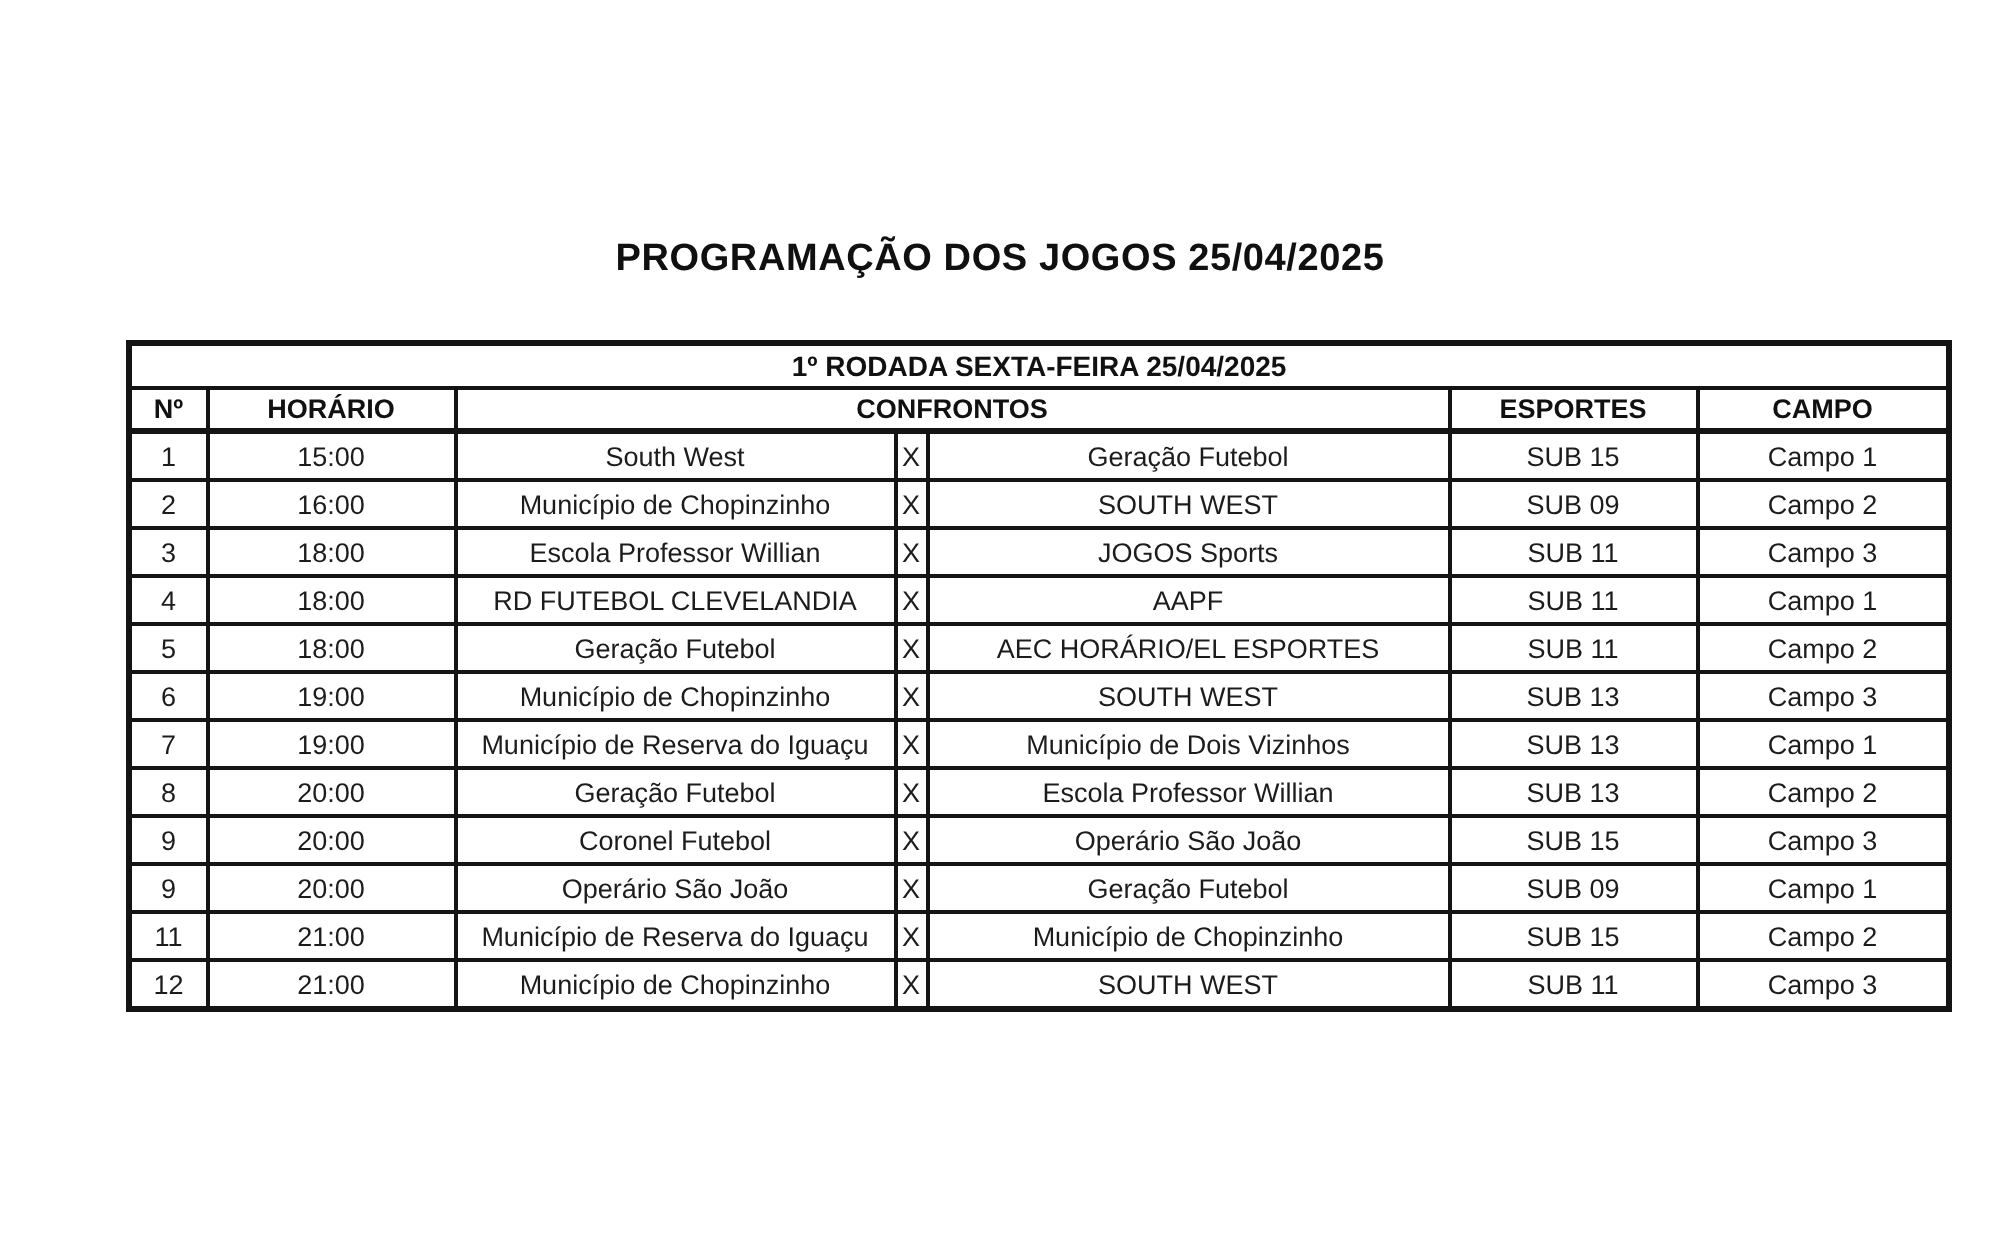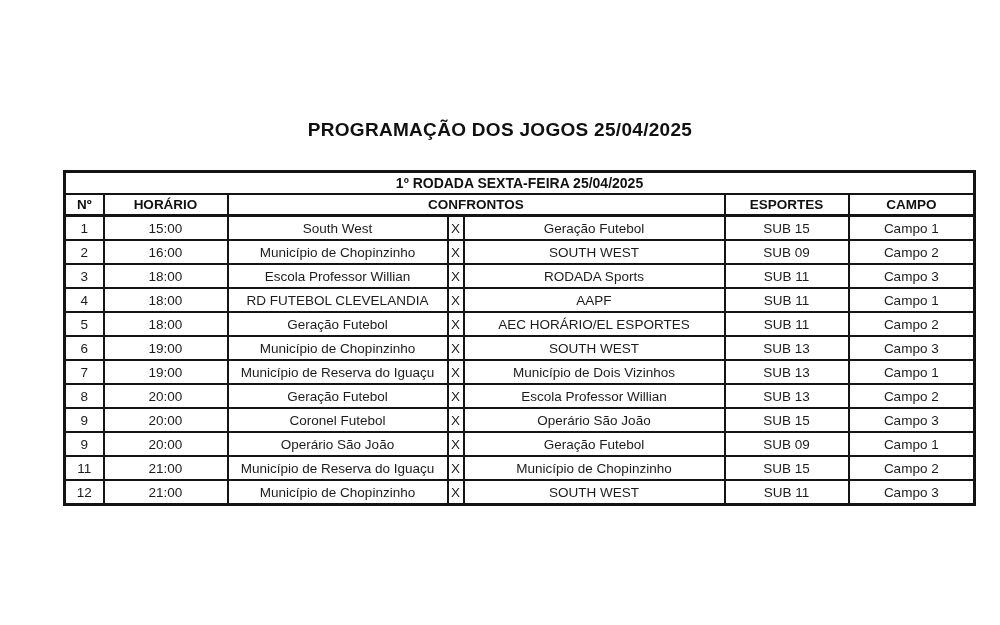--- a/index.html
+++ b/index.html
@@ -126,21 +126,21 @@
           <td class="vs-cell">X</td>
           <td>SOUTH WEST</td>
           <td>SUB 09</td>
           <td>Campo 2</td>
         </tr>
         <tr>
           <td>3</td>
           <td>18:00</td>
           <td>Escola Professor Willian</td>
           <td class="vs-cell">X</td>
-          <td>RODADA Sports</td>
+          <td>JOGOS Sports</td>
           <td>SUB 11</td>
           <td>Campo 3</td>
         </tr>
         <tr>
           <td>4</td>
           <td>18:00</td>
           <td>RD FUTEBOL CLEVELANDIA</td>
           <td class="vs-cell">X</td>
           <td>AAPF</td>
           <td>SUB 11</td>

